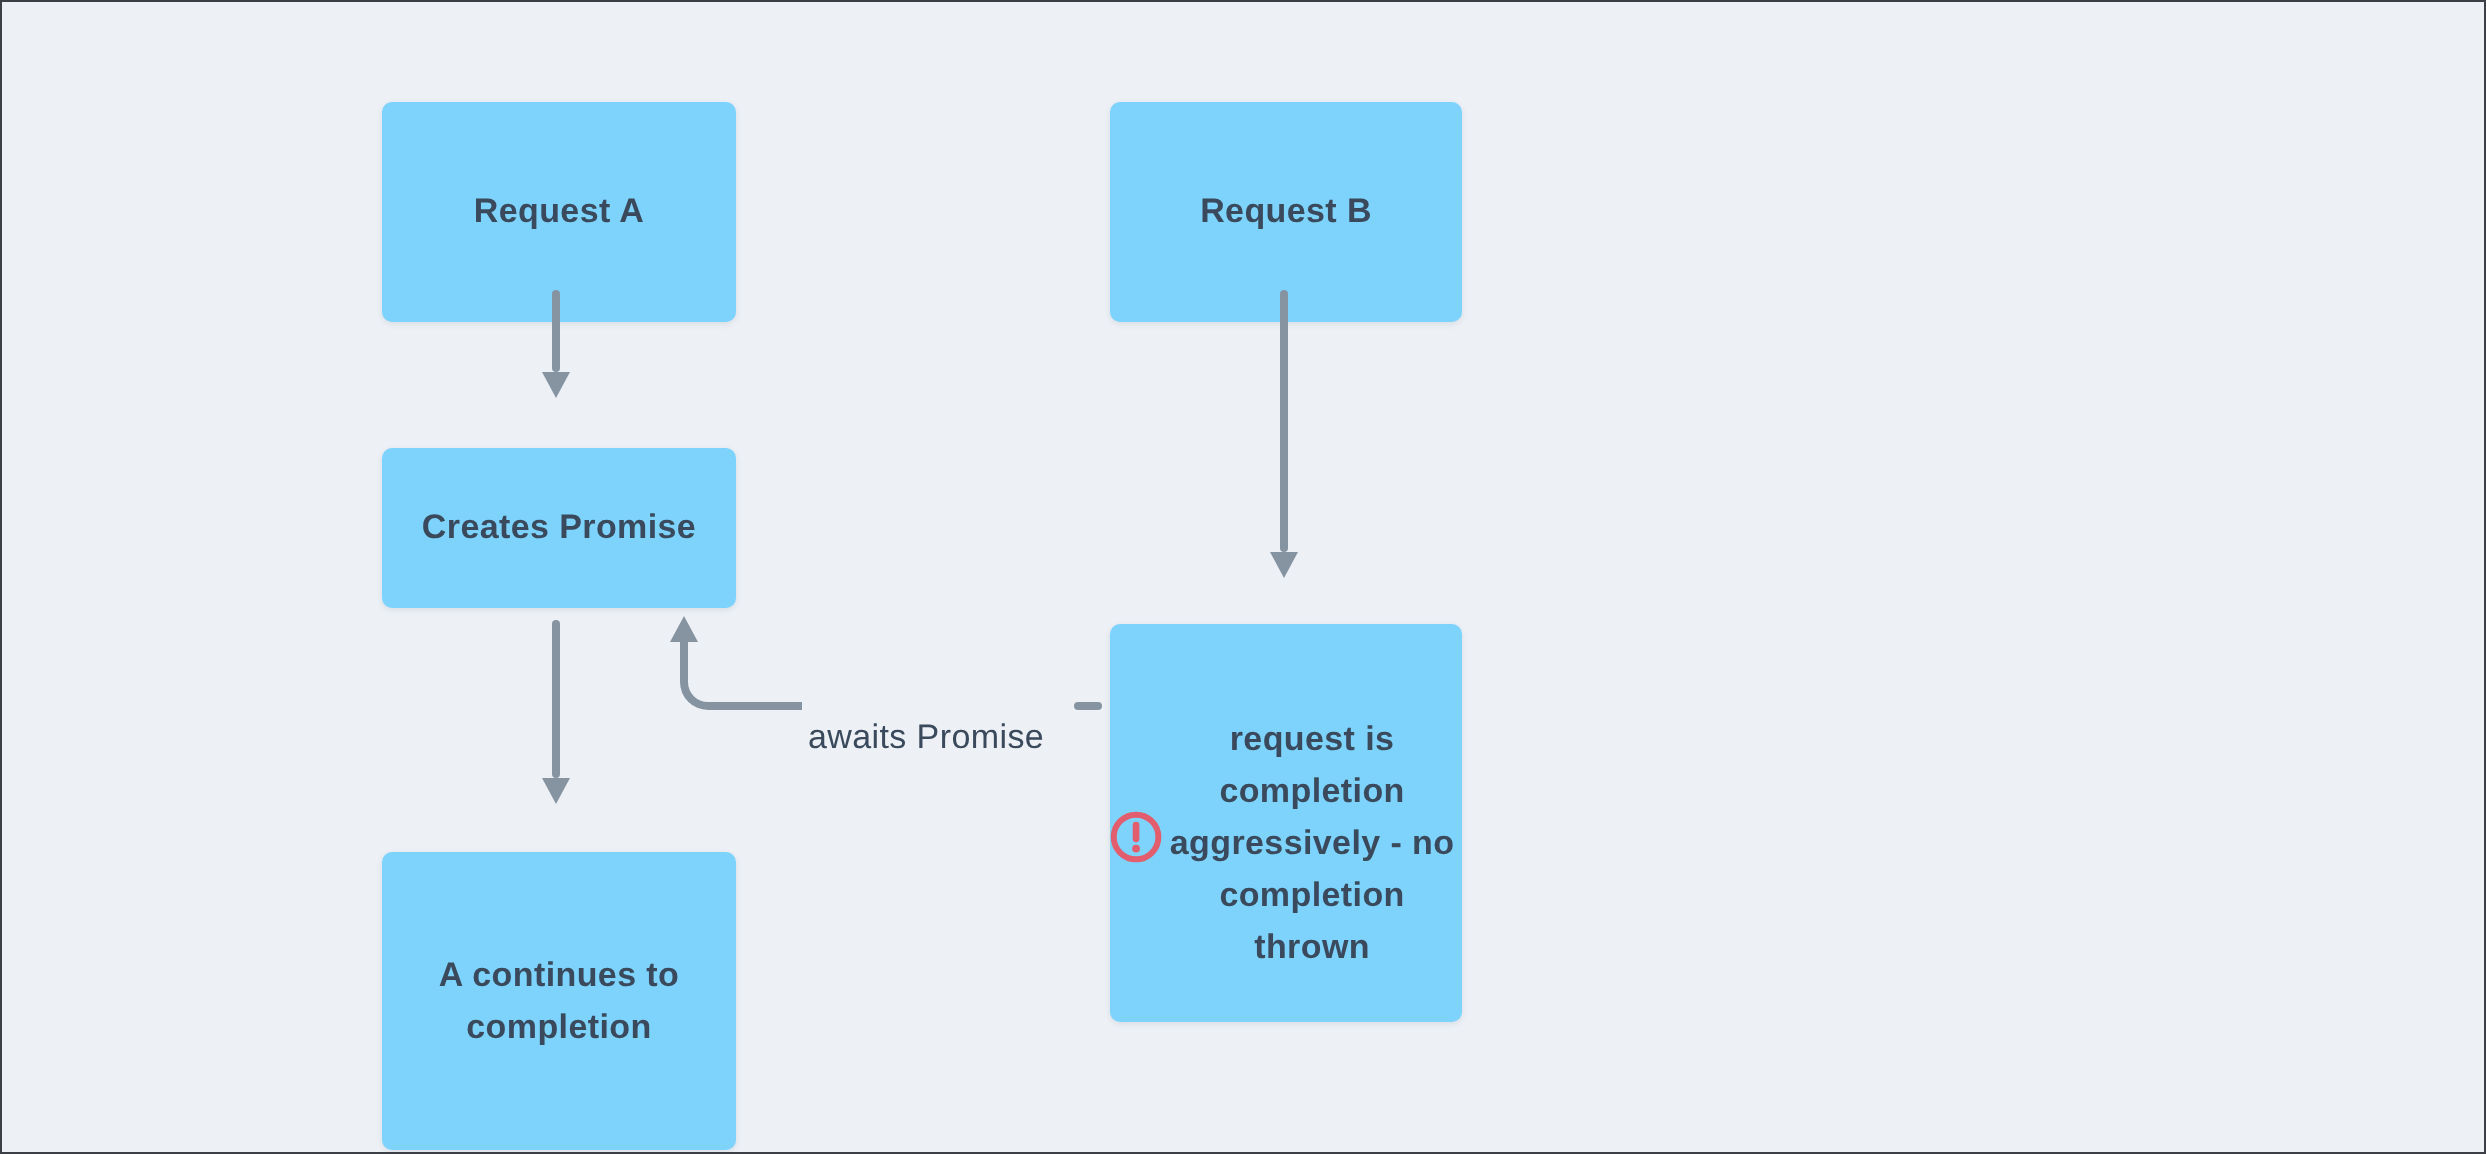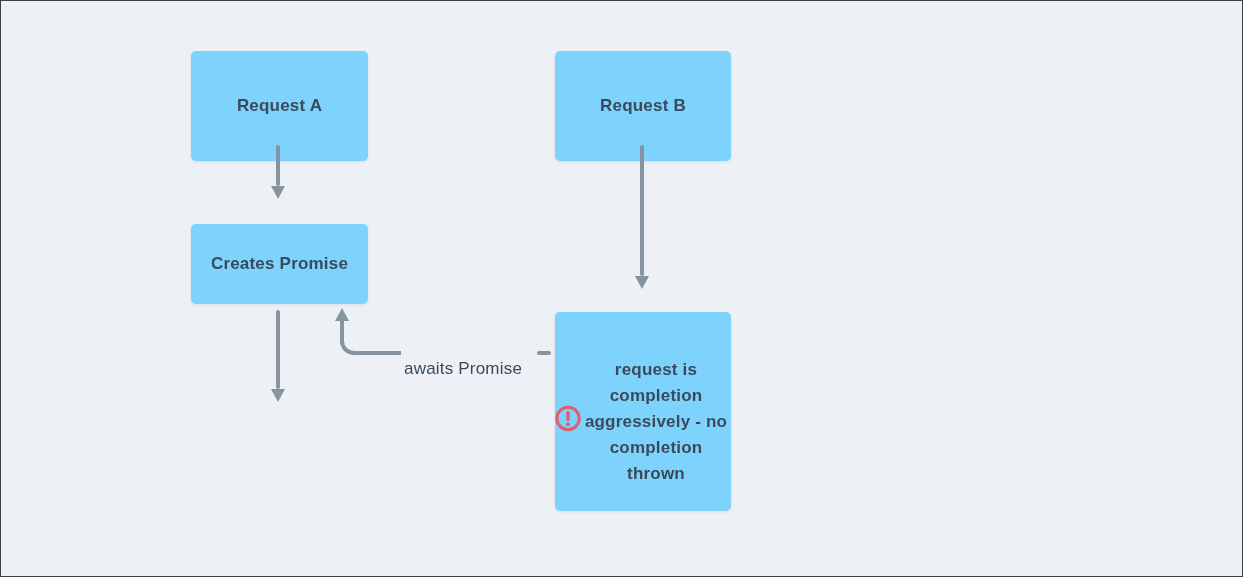--- a/index.html
+++ b/index.html
@@ -100,20 +100,26 @@
 <div class="canvas">
 
   <div class="node node-request-a">
     <span>Request A</span>
   </div>
 
   <div class="node node-creates">
     <span>Creates Promise</span>
   </div>
 
+  <div class="node node-continues">
+    <span>
+      <span>A continues to</span><br>
+      <span>completion</span>
+    </span>
+  </div>
 
   <div class="node node-request-b">
     <span>Request B</span>
   </div>
 
   <div class="node node-terminated">
     <svg class="warn-icon" viewBox="0 0 28 28" aria-hidden="true">
       <circle cx="14" cy="14" r="12" fill="none" stroke="#e25d6d" stroke-width="3.2"></circle>
       <line x1="14" y1="7.6" x2="14" y2="15" stroke="#e25d6d" stroke-width="3.6" stroke-linecap="round"></line>
       <circle cx="14" cy="20.2" r="2.1" fill="#e25d6d"></circle>

